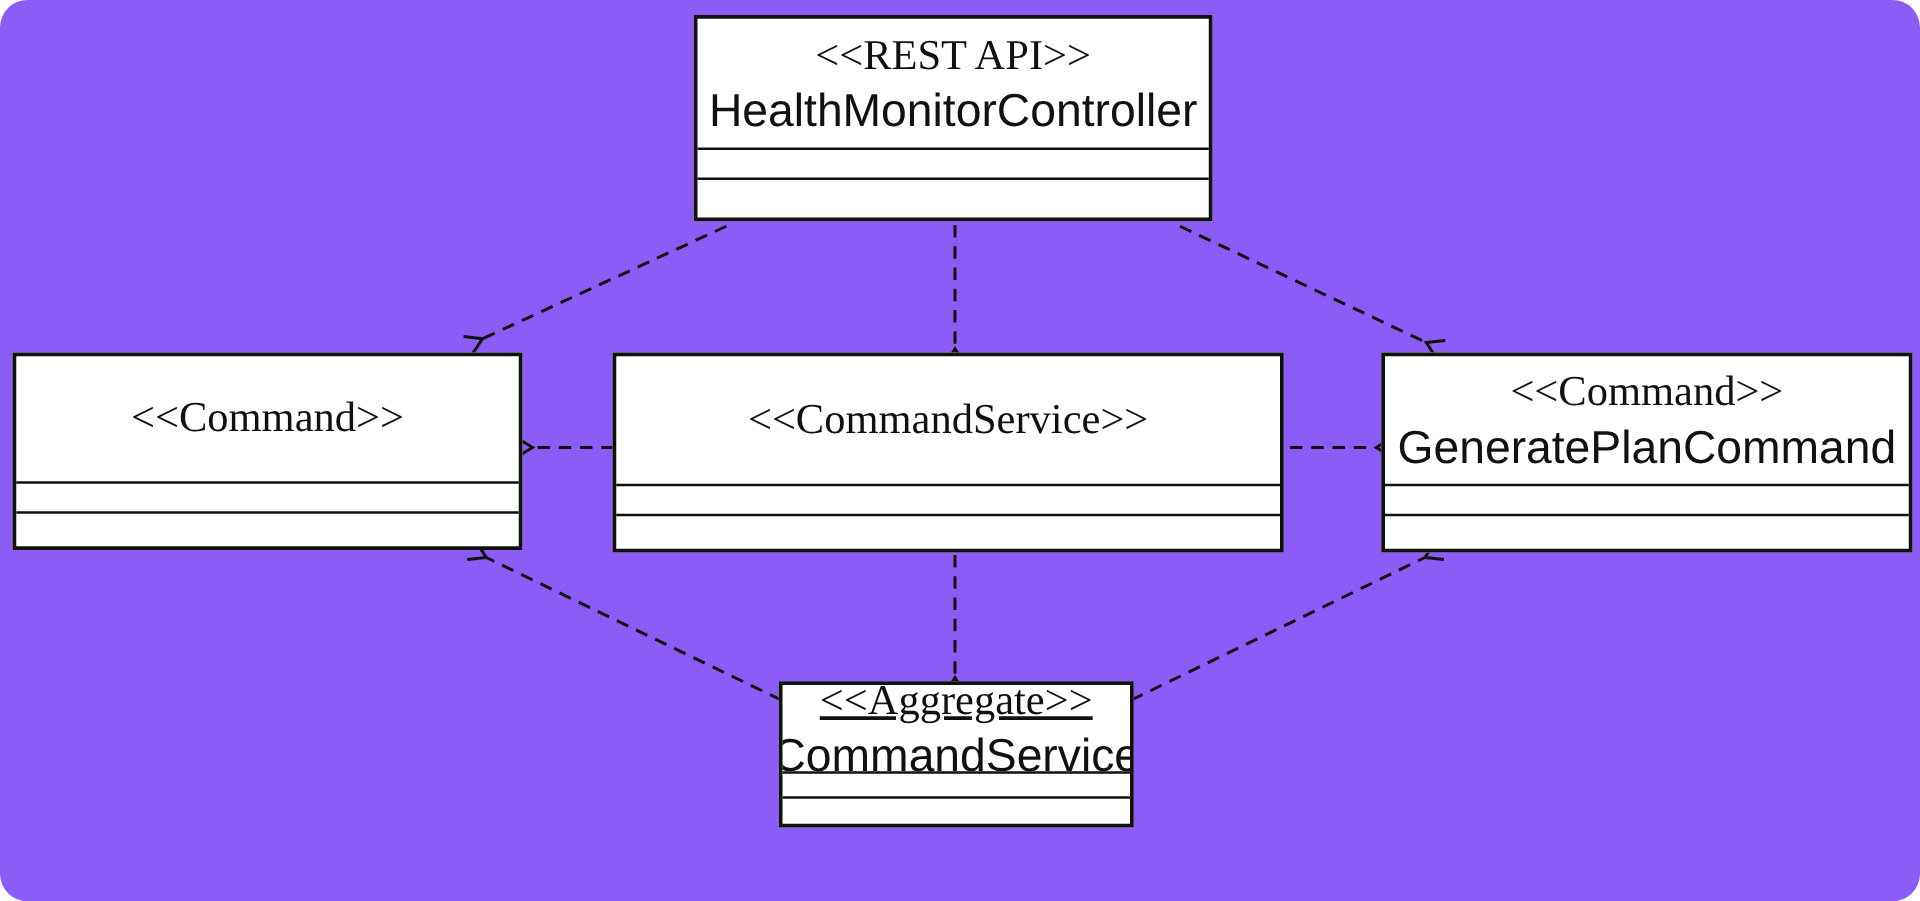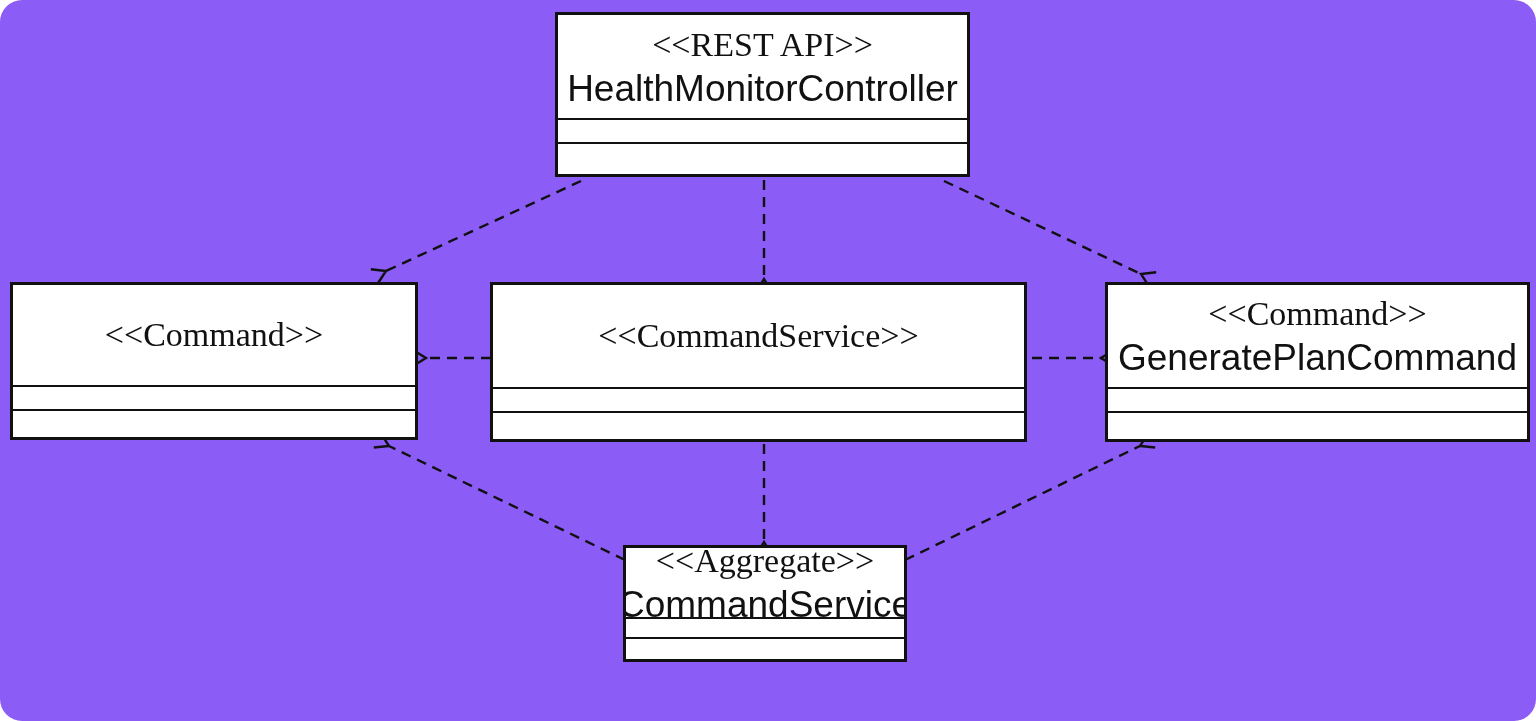--- a/index.html
+++ b/index.html
@@ -62,21 +62,21 @@
   .uml-compartment-ops {
     height: 28px;
     border-top: 2px solid #111111;
     box-sizing: border-box;
   }
   
   #box-controller { left: 555px; top: 12px;  width: 415px; height: 165px; }
   #box-apply      { left: 10px;  top: 282px; width: 408px; height: 158px; }
   #box-service    { left: 490px; top: 282px; width: 537px; height: 160px; }
   #box-generate   { left: 1105px;top: 282px; width: 425px; height: 160px; }
-  #box-aggregate  { left: 623px; top: 545px; width: 284px; height: 117px; }
+  #box-aggregate  { left: 623px; top: 545px; width: 284px; height: 117px; text-decoration: underline; }
   #box-controller .uml-compartment-ops { height: 32px; }
 </style>
 </head>
 <body>
 
 <div class="canvas">
 
   <svg id="edge-layer" viewBox="0 0 1536 721" xmlns="http://www.w3.org/2000/svg">
     <defs>
       <marker id="open-arrowhead" markerUnits="userSpaceOnUse" markerWidth="26" markerHeight="24" refX="3" refY="12" orient="auto">

